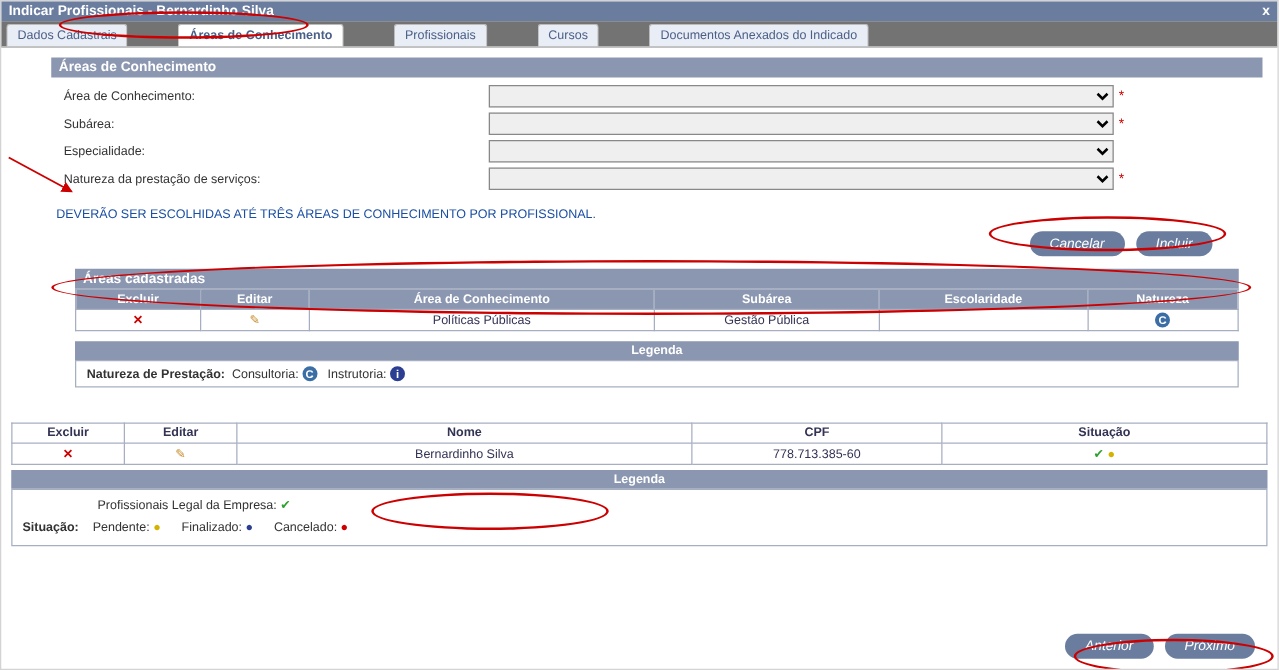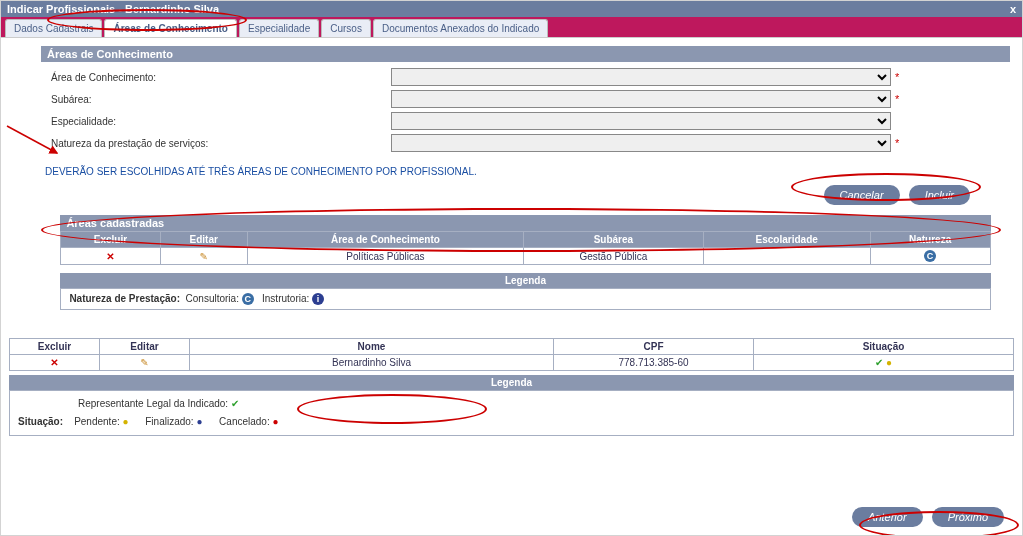--- a/index.html
+++ b/index.html
@@ -1,19 +1,19 @@
 <!DOCTYPE html>
 <html><head>
 <meta charset="utf-8">
 <style>
   * { box-sizing: border-box; margin: 0; padding: 0; }
   body { font-family: Arial, sans-serif; font-size: 11px; background: #fff; color: #333; width: 1023px; height: 536px; position: relative; border: 1px solid #d3d3d3; overflow: hidden; }
   .title-bar { background: #6b7d9f; color: #fff; font-weight: bold; padding: 2px 6px; font-size: 11px; }
   .close-x { float: right; cursor: pointer; }
-  .tabs { display: flex; padding: 2px 4px 0 4px; background: #be185d; border-bottom: 1px solid #ccc; }
+  .tabs { display: flex; padding: 2px 4px 0 4px; background: #737373; border-bottom: 1px solid #ccc; gap: 38px; }
   .tab { padding: 3px 8px; font-size: 10px; color: #4a5f87; border: 1px solid #bbb; border-bottom: none; background: #e9edf6; margin-right: 2px; border-radius: 3px 3px 0 0; cursor: pointer; }
   .tab.active { background: #fff; font-weight: bold; }
   .panel { margin: 8px 12px 4px 40px; }
   .section-hdr { background: #8b97b0; color: #fff; font-weight: bold; padding: 2px 6px; font-size: 11px; }
   .form-area { padding: 6px 10px 4px 10px; }
   .form-row { display: flex; align-items: center; margin-bottom: 4px; }
   .form-row label { width: 340px; text-align: left; padding-right: 6px; font-size: 10px; color: #333; }
   .form-row select { flex: 1; max-width: 500px; font-size: 11px; height: 18px; border: 1px solid #888; }
   .req { color: #c00; margin-left: 4px; }
   .hint { color: #1b4fa3; font-size: 10px; padding-left: 4px; margin-top: 6px; }
@@ -46,21 +46,21 @@
 <body>
 
 <div class="title-bar">
   <span>Indicar Profissionais - Bernardinho Silva</span>
   <span class="close-x">x</span>
 </div>
 
 <div class="tabs">
   <div class="tab">Dados Cadastrais</div>
   <div class="tab active">Áreas de Conhecimento</div>
-  <div class="tab">Especialidade</div>
+  <div class="tab">Profissionais</div>
   <div class="tab">Cursos</div>
   <div class="tab">Documentos Anexados do Indicado</div>
 </div>
 
 <div class="panel">
   <div class="section-hdr">Áreas de Conhecimento</div>
   <div class="form-area">
     <div class="form-row">
       <label>Área de Conhecimento:</label>
       <select></select>
@@ -135,21 +135,21 @@
       <td>Bernardinho Silva</td>
       <td>778.713.385-60</td>
       <td><span class="dot-green">✔</span> <span class="dot-yellow">●</span></td>
     </tr>
   </tbody>
     </table>
 
   <div class="legend-box" style="width:100%">
     <div class="section-hdr">Legenda</div>
     <div class="legend-body" style="line-height:1.8">
-      <div style="margin-left:60px"><span>Representante Legal da Indicado:</span> <span class="dot-green">✔</span></div>
+      <div style="margin-left:60px"><span>Profissionais Legal da Empresa:</span> <span class="dot-green">✔</span></div>
       <div>
         <b>Situação:</b>
         &nbsp;&nbsp;&nbsp;<span>Pendente:</span> <span class="dot-yellow">●</span>
         &nbsp;&nbsp;&nbsp;&nbsp;&nbsp;<span>Finalizado:</span> <span class="dot-blue">●</span>
         &nbsp;&nbsp;&nbsp;&nbsp;&nbsp;<span>Cancelado:</span> <span class="dot-red">●</span>
       </div>
     </div>
   </div>
 </div>
 

